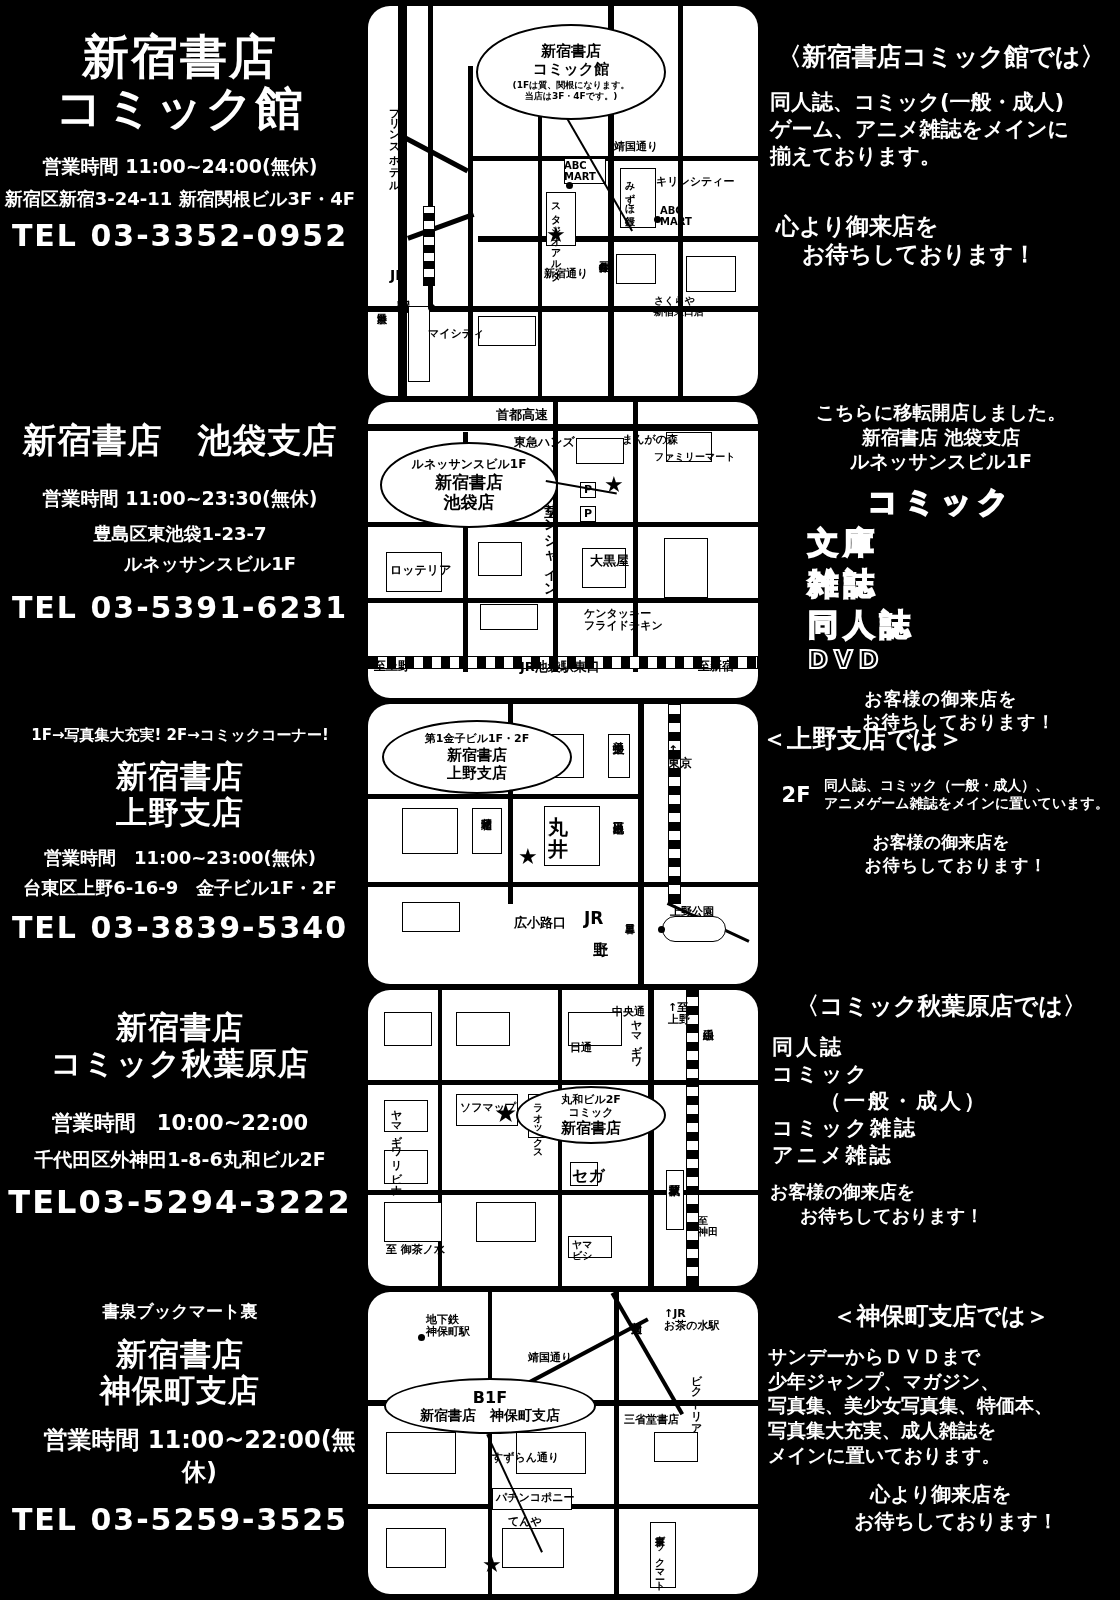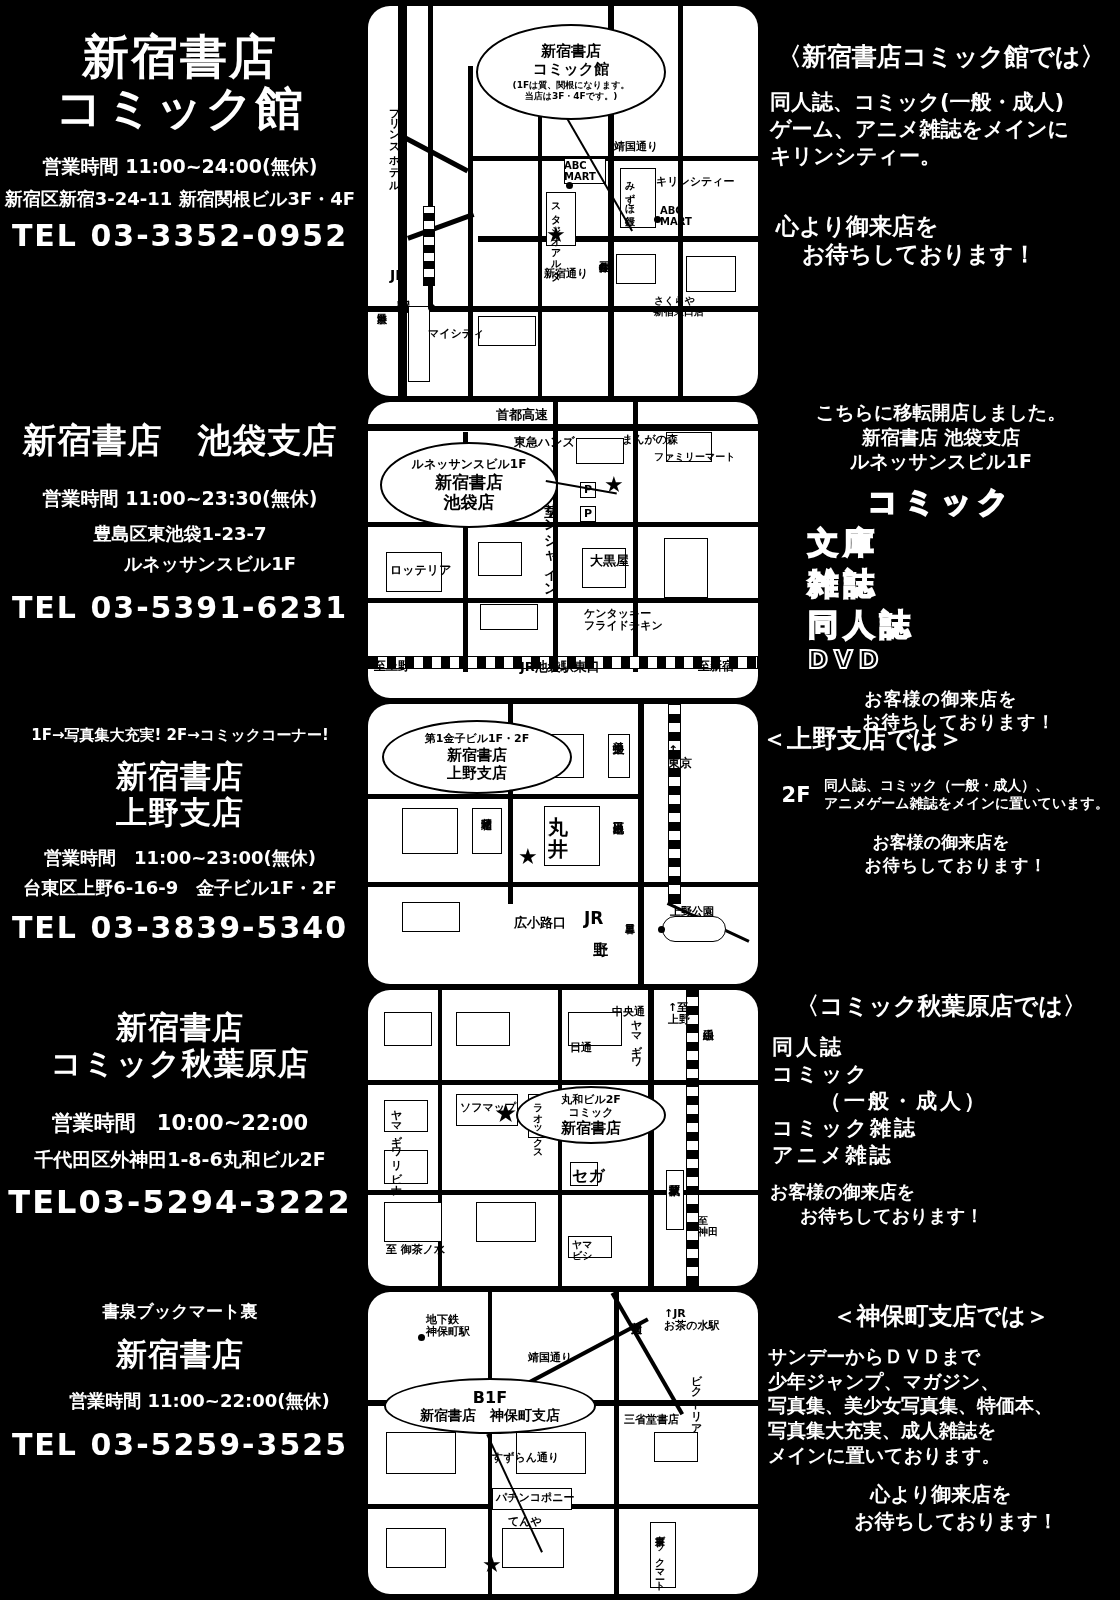--- a/index.html
+++ b/index.html
@@ -86,21 +86,22 @@
       <div class="title3">新宿書店</div>
       <div class="title3">コミック秋葉原店</div>
       <div class="hours" style="margin-top:28px;font-size:21px;">営業時間　10:00~22:00</div>
       <div class="addr" style="margin-top:10px;font-size:19px;">千代田区外神田1-8-6丸和ビル2F</div>
       <div class="tel-lg" style="margin-top:10px;font-size:32px;">TEL03-5294-3222</div>
     </div>
 
     <div class="info" style="top:1300px;">
       <div class="note" style="font-size:17px;">書泉ブックマート裏</div>
       <div class="title3" style="margin-top:14px;">新宿書店</div>
-      <div class="hours" style="margin-top:16px;font-size:18px;padding-left:39px;">営業時間 11:00~22:00(無休)</div>
+      <div class="title3">神保町支店</div>
+      <div class="hours" style="margin-top:16px;font-size:24px;padding-left:39px;">営業時間 11:00~22:00(無休)</div>
       <div class="tel-lg" style="margin-top:14px;">TEL 03-5259-3525</div>
     </div>
   </div>
 
   <div class="map" style="left:368px;top:6px;width:390px;height:390px;">
 
     <div class="rd" style="left:30px;top:0;width:9px;height:390px;"></div>
     <div class="rd" style="left:60px;top:0;width:5px;height:300px;"></div>
     <div class="rd" style="left:0;top:300px;width:390px;height:6px;"></div>
     <div class="rd" style="left:240px;top:0;width:6px;height:390px;"></div>
@@ -329,21 +330,21 @@
     <div class="mp v" style="left:286px;top:236px;font-size:10px;">書泉ブックマート</div>
   </div>
 
   <div class="col col-right">
 
     <div class="rt" style="top:40px;">
       <div class="hd" style="text-align:center;">〈新宿書店コミック館では〉</div>
       <div style="margin-top:16px;padding-left:8px;">
         <div class="ln">同人誌、コミック(一般・成人)</div>
         <div class="ln">ゲーム、アニメ雑誌をメインに</div>
-        <div class="ln">キリンシティー。</div>
+        <div class="ln">揃えております。</div>
       </div>
       <div style="margin-top:42px;padding-left:14px;">
         <div class="welcome">心より御来店を</div>
         <div class="welcome" style="padding-left:26px;">お待ちしております！</div>
       </div>
     </div>
 
     <div class="rt" style="top:400px;text-align:center;">
       <div class="ln2">こちらに移転開店しました。</div>
       <div class="ln2">新宿書店 池袋支店</div>

